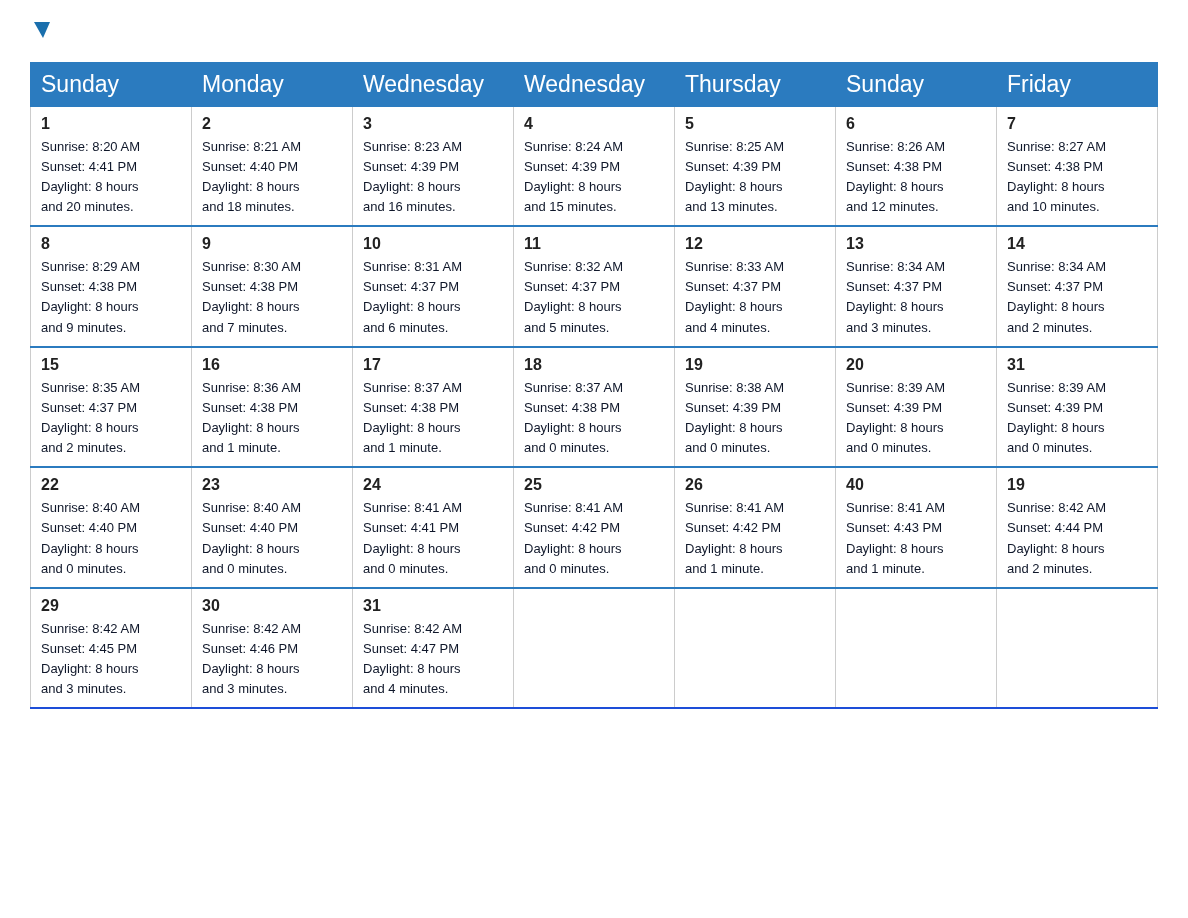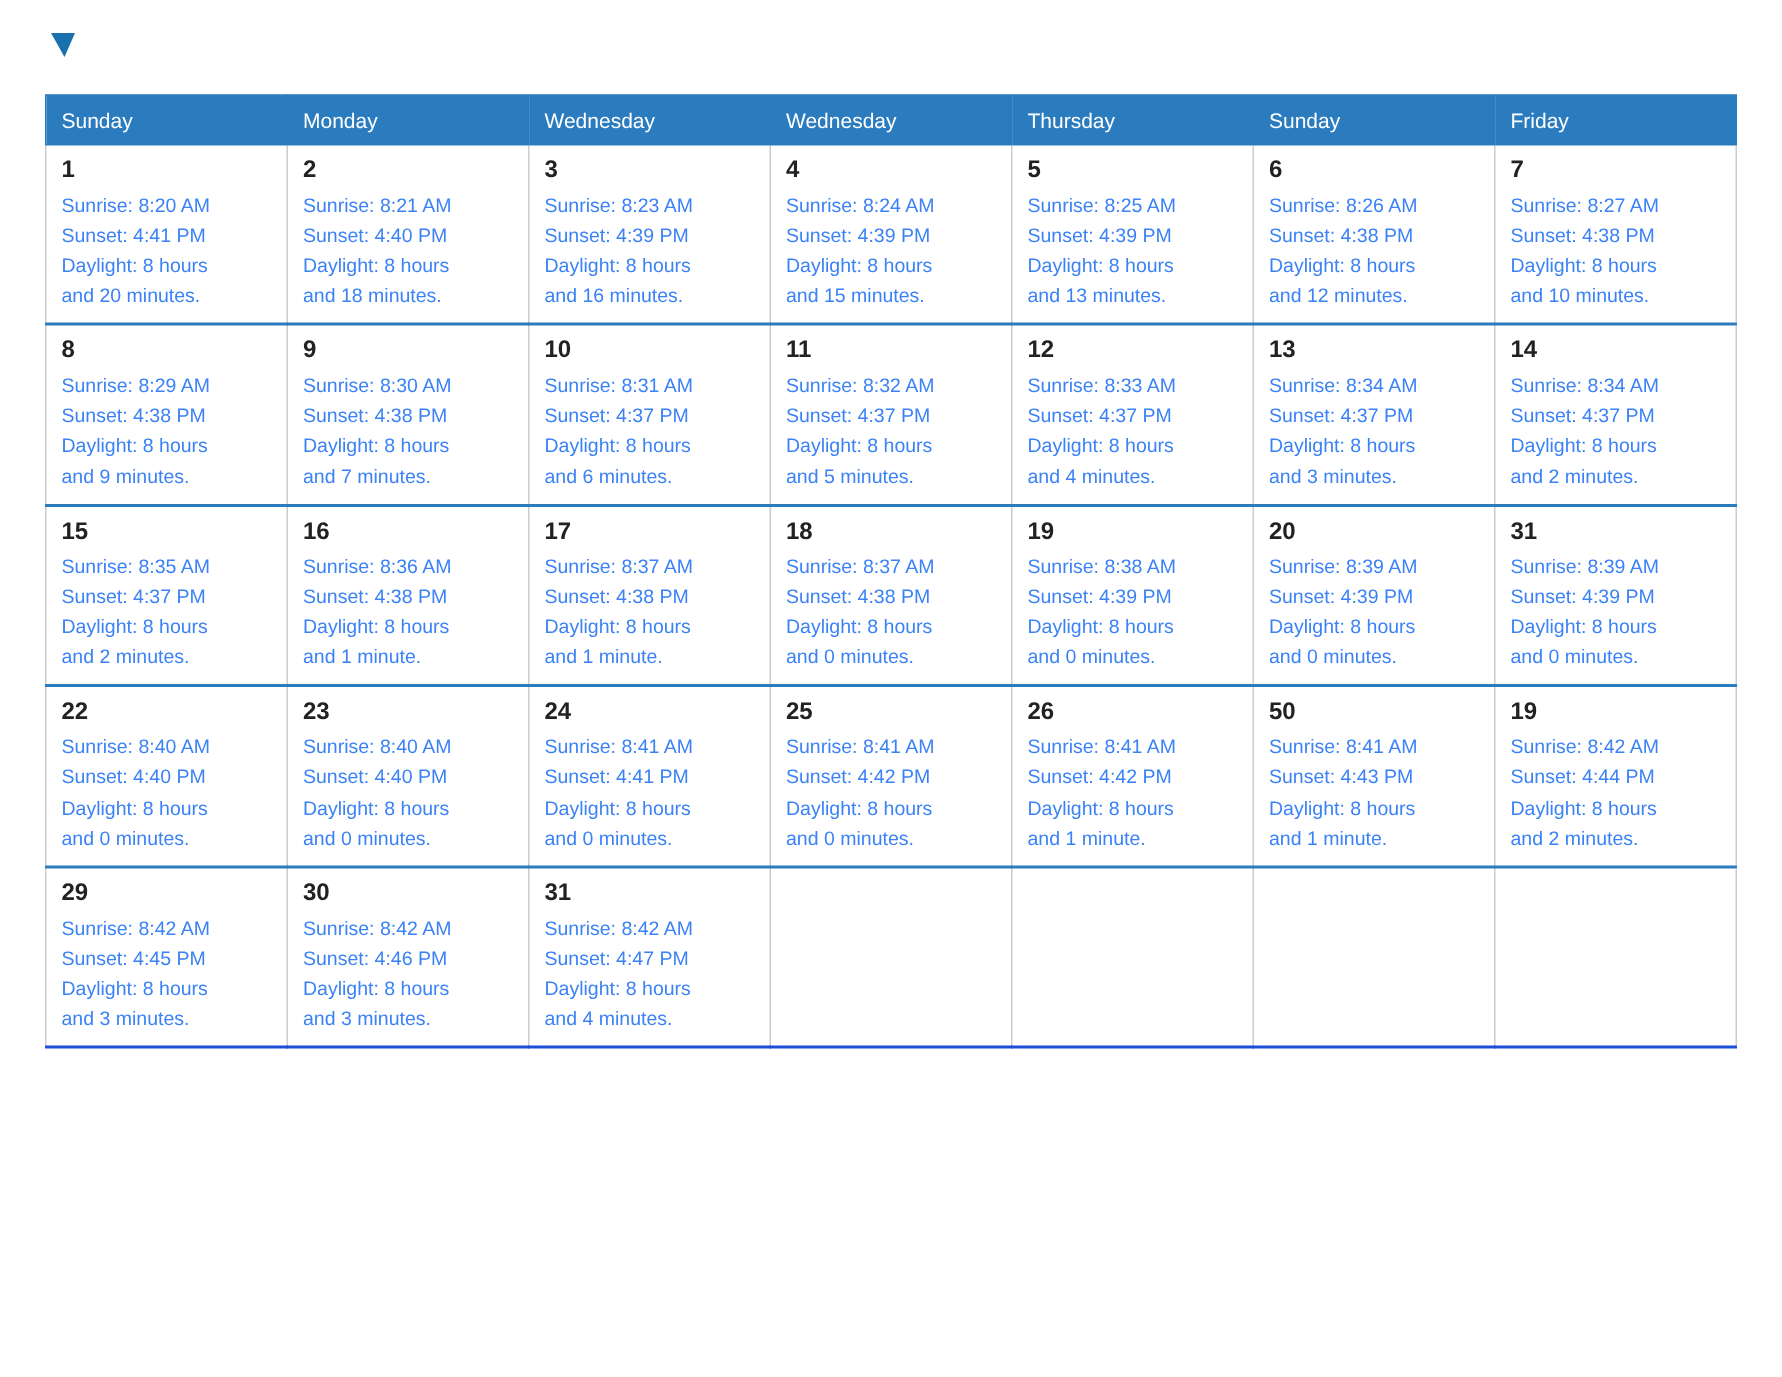--- a/index.html
+++ b/index.html
@@ -36,21 +36,21 @@
       margin-top: 4px;
     }
     table {
       width: 100%;
       border-collapse: collapse;
       table-layout: fixed;
     }
     thead tr th {
       background: #2b7bbf;
       color: #fff;
-      font-size: 14px;
+      font-size: 23px;
       font-weight: normal;
       padding: 8px 10px;
       text-align: left;
       border: 1px solid #2b7bbf;
     }
     tbody tr {
       border-bottom: 2px solid #2b7bbf;
     }
     tbody tr td {
       vertical-align: top;
@@ -67,21 +67,21 @@
     }
     .day-number {
       font-size: 16px;
       font-weight: bold;
       display: block;
       margin-bottom: 4px;
     }
     .day-info {
       font-size: 13px;
       line-height: 1.55;
-      color: #3b82f6;
+      color: #0f172a;
     }
     .empty-cell {
       background: #fff;
     }
     tbody tr:last-child {
       border-bottom: 2px solid #1d4ed8;
     }
   </style>
 </head>
 <body>
@@ -147,21 +147,21 @@
         <td><span class="day-number">19</span><span class="day-info">Sunrise: 8:38 AM<br>Sunset: 4:39 PM<br>Daylight: 8 hours<br>and 0 minutes.</span></td>
         <td><span class="day-number">20</span><span class="day-info">Sunrise: 8:39 AM<br>Sunset: 4:39 PM<br>Daylight: 8 hours<br>and 0 minutes.</span></td>
         <td><span class="day-number">31</span><span class="day-info">Sunrise: 8:39 AM<br>Sunset: 4:39 PM<br>Daylight: 8 hours<br>and 0 minutes.</span></td>
       </tr>
       <tr>
         <td><span class="day-number">22</span><span class="day-info">Sunrise: 8:40 AM<br>Sunset: 4:40 PM<br>Daylight: 8 hours<br>and 0 minutes.</span></td>
         <td><span class="day-number">23</span><span class="day-info">Sunrise: 8:40 AM<br>Sunset: 4:40 PM<br>Daylight: 8 hours<br>and 0 minutes.</span></td>
         <td><span class="day-number">24</span><span class="day-info">Sunrise: 8:41 AM<br>Sunset: 4:41 PM<br>Daylight: 8 hours<br>and 0 minutes.</span></td>
         <td><span class="day-number">25</span><span class="day-info">Sunrise: 8:41 AM<br>Sunset: 4:42 PM<br>Daylight: 8 hours<br>and 0 minutes.</span></td>
         <td><span class="day-number">26</span><span class="day-info">Sunrise: 8:41 AM<br>Sunset: 4:42 PM<br>Daylight: 8 hours<br>and 1 minute.</span></td>
-        <td><span class="day-number">50</span><span class="day-info">Sunrise: 8:41 AM<br>Sunset: 4:43 PM<br>Daylight: 8 hours<br>and 1 minute.</span></td>
+        <td><span class="day-number">40</span><span class="day-info">Sunrise: 8:41 AM<br>Sunset: 4:43 PM<br>Daylight: 8 hours<br>and 1 minute.</span></td>
         <td><span class="day-number">19</span><span class="day-info">Sunrise: 8:42 AM<br>Sunset: 4:44 PM<br>Daylight: 8 hours<br>and 2 minutes.</span></td>
       </tr>
       <tr>
         <td><span class="day-number">29</span><span class="day-info">Sunrise: 8:42 AM<br>Sunset: 4:45 PM<br>Daylight: 8 hours<br>and 3 minutes.</span></td>
         <td><span class="day-number">30</span><span class="day-info">Sunrise: 8:42 AM<br>Sunset: 4:46 PM<br>Daylight: 8 hours<br>and 3 minutes.</span></td>
         <td><span class="day-number">31</span><span class="day-info">Sunrise: 8:42 AM<br>Sunset: 4:47 PM<br>Daylight: 8 hours<br>and 4 minutes.</span></td>
         <td class="empty-cell"></td>
         <td class="empty-cell"></td>
         <td class="empty-cell"></td>
         <td class="empty-cell"></td>

